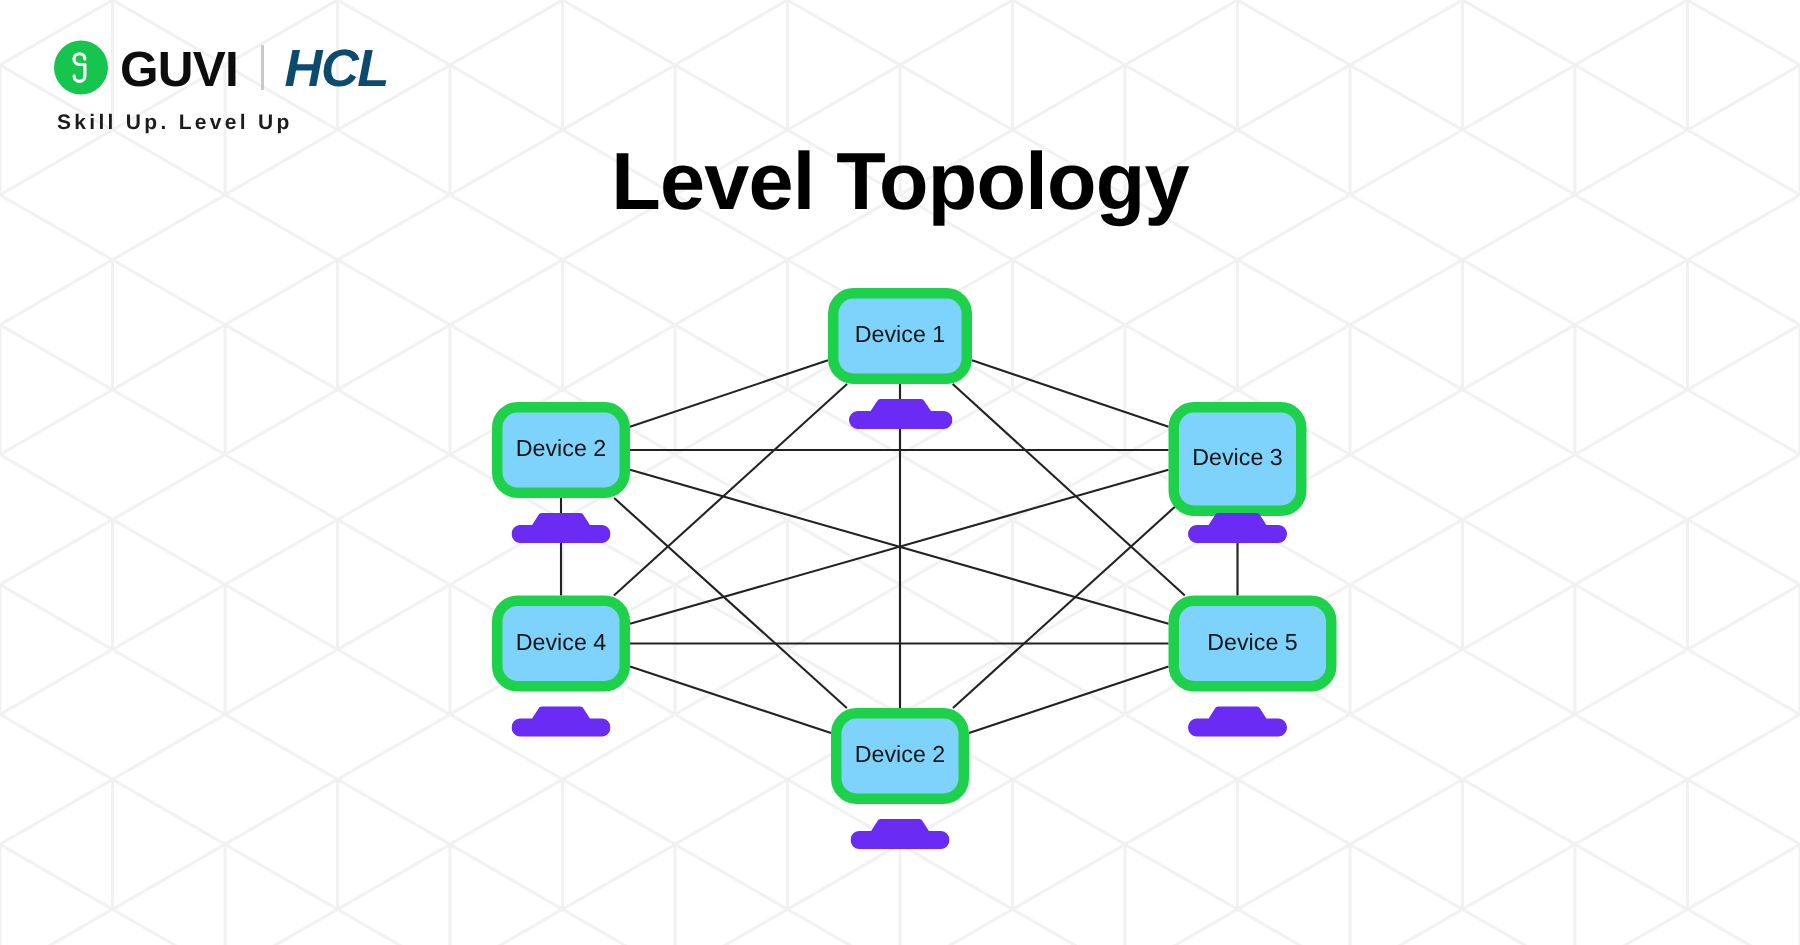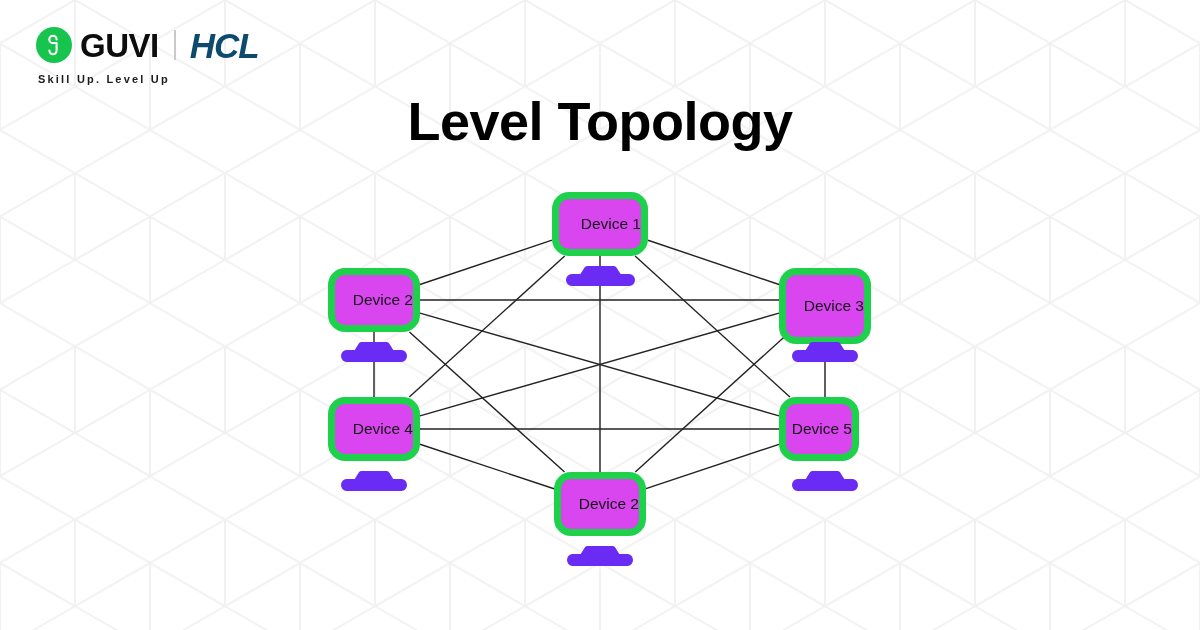--- a/index.html
+++ b/index.html
@@ -40,21 +40,21 @@
   #brand-divider{
     width:2px;height:30px;background:#c9c9c9;margin:0 14px 0 15px;
   }
   #hcl-wordmark{
     font-size:35px;font-weight:700;font-style:italic;
     letter-spacing:-1px;color:#0c4a6e;line-height:1;
     font-family:"Liberation Sans", sans-serif;
   }
   #brand-tagline{
     margin-top:5px;margin-left:2px;
-    font-size:11px;font-weight:700;letter-spacing:2.2px;
+    font-size:14px;font-weight:700;letter-spacing:2.2px;
     color:#1c1c1c;
   }
 
   
   #page-title{
     position:absolute;left:0;top:90px;width:1200px;
     text-align:center;z-index:5;
     font-size:54px;font-weight:700;letter-spacing:-0.5px;
     color:#000000;
     font-family:"Liberation Sans", sans-serif;
@@ -70,24 +70,24 @@
   #node-layer{
     position:absolute;left:0;top:0;width:1200px;height:630px;z-index:3;
   }
 
   .device-node{
     position:absolute;
   }
   .device-screen{
     position:absolute;left:0;top:0;
     box-sizing:border-box;
-    background:#d946ef;
+    background:#7dd3fc;
     border:7px solid #1ed14b;
     border-radius:17px;
-    display:flex;align-items:center;justify-content:flex-end;
+    display:flex;align-items:center;justify-content:center;
   }
   .device-label{
     font-size:15.5px;color:#141414;font-weight:400;
     font-family:"Liberation Sans", sans-serif;
     white-space:nowrap;
   }
   .device-stand{
     position:absolute;
   }
 </style>
@@ -169,21 +169,21 @@
       </div>
       <div class="device-node" style="left: 328px; top: 397px; width: 92px; height: 94px;">
         <div class="device-screen" style="width: 92px; height: 64px; border-color: rgb(30, 209, 75);">
           <span class="device-label">Device 4</span>
         </div>
         <svg class="device-stand" width="66" height="24" viewBox="0 0 72 24" preserveAspectRatio="none" style="left: 13px; top: 73px;">
           <path d="M22 1 h28 a3 3 0 0 1 2.6 1.6 L57 9 h9 a6 6 0 0 1 0 12 H6 a6 6 0 0 1 0 -12 h9 l4.4 -6.4 A3 3 0 0 1 22 1 Z" fill="#6a2bf5"></path>
         </svg>
       </div>
       <div class="device-node" style="left: 779px; top: 397px; width: 92px; height: 94px;">
-        <div class="device-screen" style="width: 80px; height: 64px; border-color: rgb(30, 209, 75);">
+        <div class="device-screen" style="width: 112px; height: 64px; border-color: rgb(30, 209, 75);">
           <span class="device-label">Device 5</span>
         </div>
         <svg class="device-stand" width="66" height="24" viewBox="0 0 72 24" preserveAspectRatio="none" style="left: 13px; top: 73px;">
           <path d="M22 1 h28 a3 3 0 0 1 2.6 1.6 L57 9 h9 a6 6 0 0 1 0 12 H6 a6 6 0 0 1 0 -12 h9 l4.4 -6.4 A3 3 0 0 1 22 1 Z" fill="#6a2bf5"></path>
         </svg>
       </div>
       <div class="device-node" style="left: 554px; top: 472px; width: 92px; height: 94px;">
         <div class="device-screen" style="width: 92px; height: 64px; border-color: rgb(30, 209, 75);">
           <span class="device-label">Device 2</span>
         </div>

